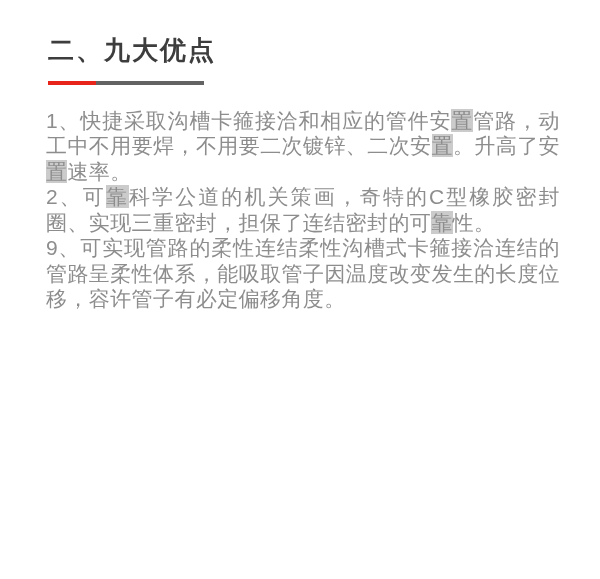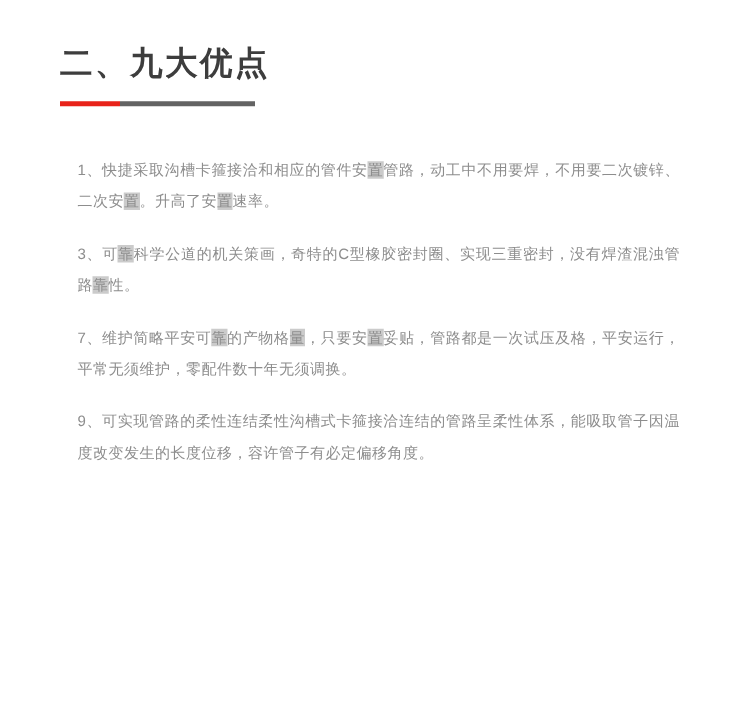--- a/index.html
+++ b/index.html
@@ -38,22 +38,22 @@
   }
   .underline-gray {
     flex: 1;
     height: 4px;
     background: #636363;
   }
   .content {
     padding: 23px 40px 0 46px;
   }
   .advantage-item {
-    margin: 16px;
-    font-size: 12px;
+    margin: 0;
+    font-size: 21px;
     line-height: 25.5px;
     color: #8d8d8d;
     letter-spacing: 0.4px;
     text-align: justify;
   }
   .seg-hl {
     background: #cbcbcb;
   }
 </style>
 </head>
@@ -62,17 +62,16 @@
 <div class="page">
   <div class="header">
     <div class="page-title">二、九大优点</div>
     <div class="title-underline">
       <div class="underline-red"></div>
       <div class="underline-gray"></div>
     </div>
   </div>
   <div class="content">
       <p class="advantage-item"><span class="">1、快捷采取沟槽卡箍接洽和相应的管件安</span><span class="seg-hl">置</span><span class="">管路，动工中不用要焊，不用要二次镀锌、二次安</span><span class="seg-hl">置</span><span class="">。升高了安</span><span class="seg-hl">置</span><span class="">速率。</span></p>
-      <p class="advantage-item"><span class="">3、可</span><span class="seg-hl">靠</span><span class="">科学公道的机关策画，奇特的C型橡胶密封圈、实现三重密封，没有焊渣混浊管路</span><span class="seg-hl">靠</span><span class="">性。</span></p>
-      <p class="advantage-item"><span class="">7、维护简略平安可</span><span class="seg-hl">靠</span><span class="">的产物格</span><span class="seg-hl">量</span><span class="">，只要安</span><span class="seg-hl">置</span><span class="">妥贴，管路都是一次试压及格，平安运行，平常无须维护，零配件数十年无须调换。</span></p>
+      <p class="advantage-item"><span class="">2、可</span><span class="seg-hl">靠</span><span class="">科学公道的机关策画，奇特的C型橡胶密封圈、实现三重密封，担保了连结密封的可</span><span class="seg-hl">靠</span><span class="">性。</span></p>
       <p class="advantage-item"><span class="">9、可实现管路的柔性连结柔性沟槽式卡箍接洽连结的管路呈柔性体系，能吸取管子因温度改变发生的长度位移，容许管子有必定偏移角度。</span></p>
     </div>
 </div>
 
 </body></html>

